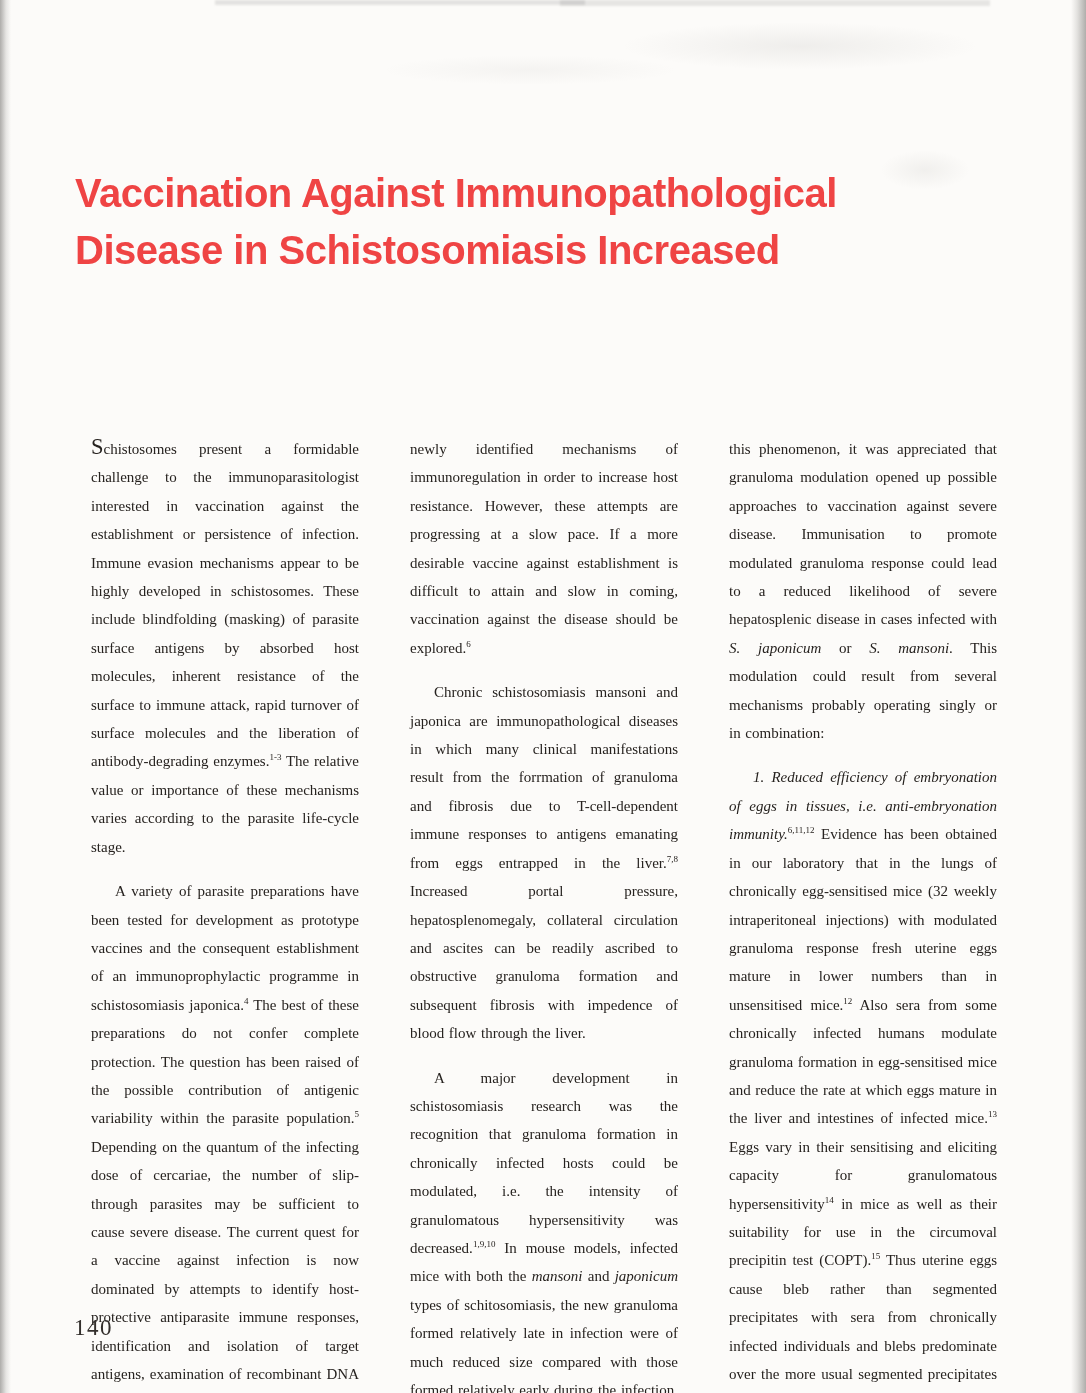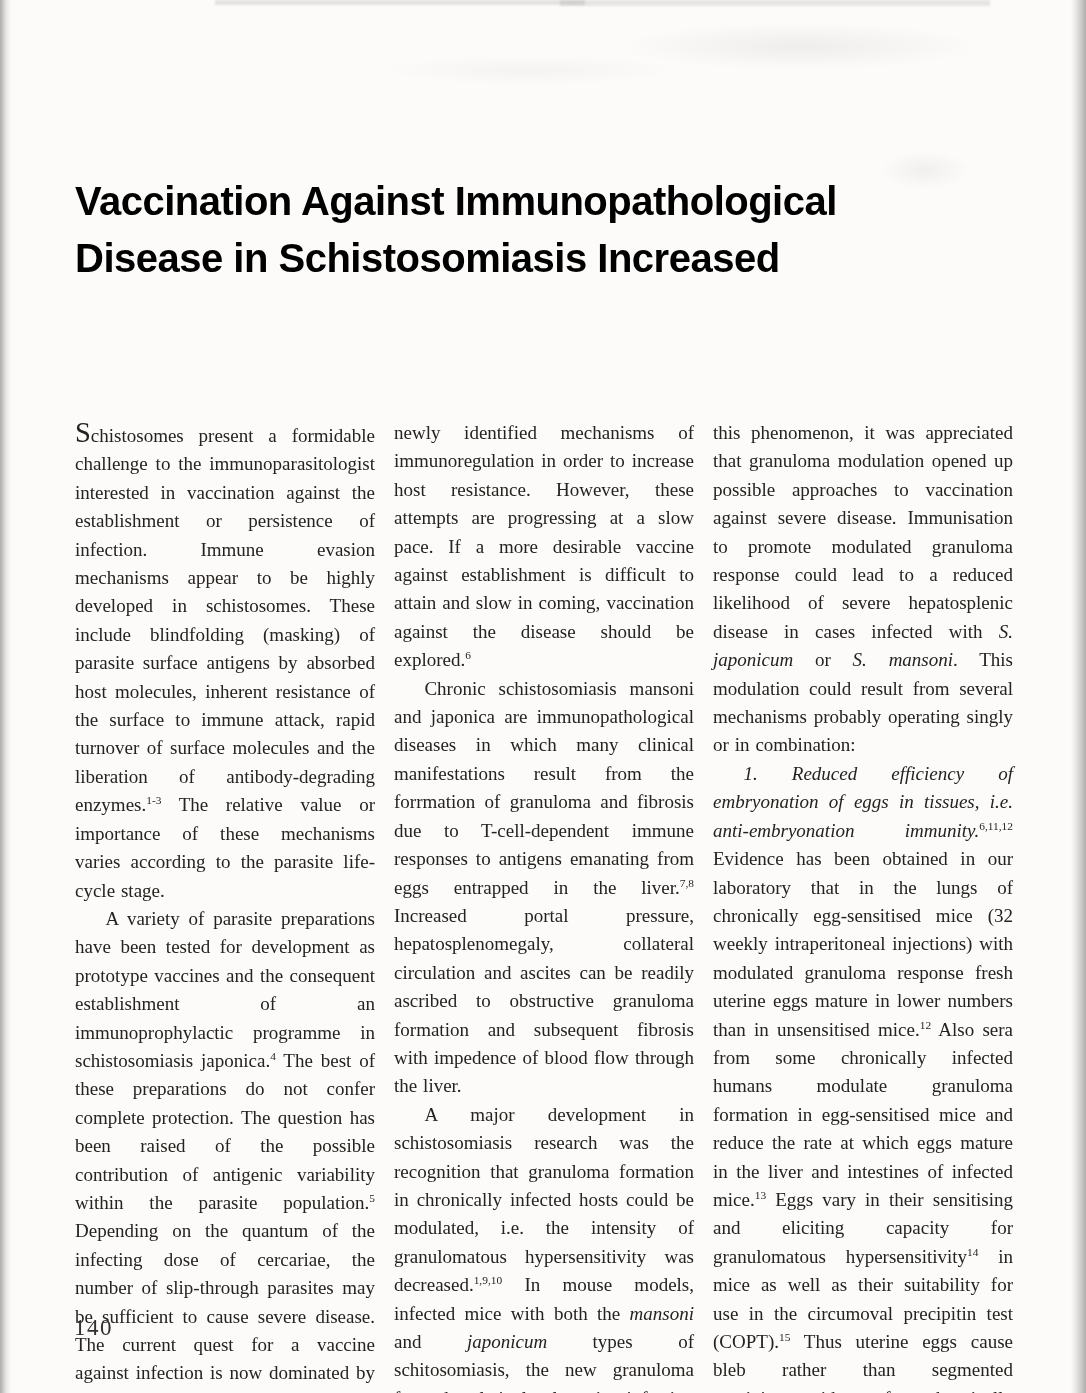--- a/index.html
+++ b/index.html
@@ -27,35 +27,35 @@
   .smudge-b { top:0; left:560px; width:430px; height:6px;
     background:rgba(100,100,100,0.14); filter:blur(1px); }
   .smudge-c { top:22px; left:620px; width:360px; height:48px;
     background:radial-gradient(ellipse at center, rgba(120,118,114,0.10), rgba(0,0,0,0) 70%); }
   .smudge-d { top:55px; left:380px; width:300px; height:30px;
     background:radial-gradient(ellipse at center, rgba(120,118,114,0.06), rgba(0,0,0,0) 70%); }
   .smudge-e { top:150px; left:880px; width:90px; height:40px;
     background:radial-gradient(ellipse at center, rgba(140,138,132,0.10), rgba(0,0,0,0) 70%); }
 
   .article-title {
-    position:absolute; left:75px; top:146px; width:920px;
+    position:absolute; left:75px; top:138px; width:920px;
     font-family:"Liberation Sans", sans-serif;
     font-weight:700;
     font-size:40px; line-height:57px;
     letter-spacing:-0.5px;
-    color:#000000;
+    color:#ef4444;
   }
   .columns {
     position:absolute; left:75px; top:419px; width:938px;
     display:flex; gap:19px;
   }
   .column { width:300px; }
   p.para {
-    margin:0;
-    font-size:19px;
+    margin:16px;
+    font-size:15px;
     line-height:28.4px;
     text-align:justify;
     color:#26221f;
     word-spacing:0.06em;
     hyphens:auto;
     -webkit-hyphens:auto;
   }
   p.indent { text-indent:1.6em; }
   p.lead::first-letter { font-size:1.5em; line-height:1; }
   p.para sup {

